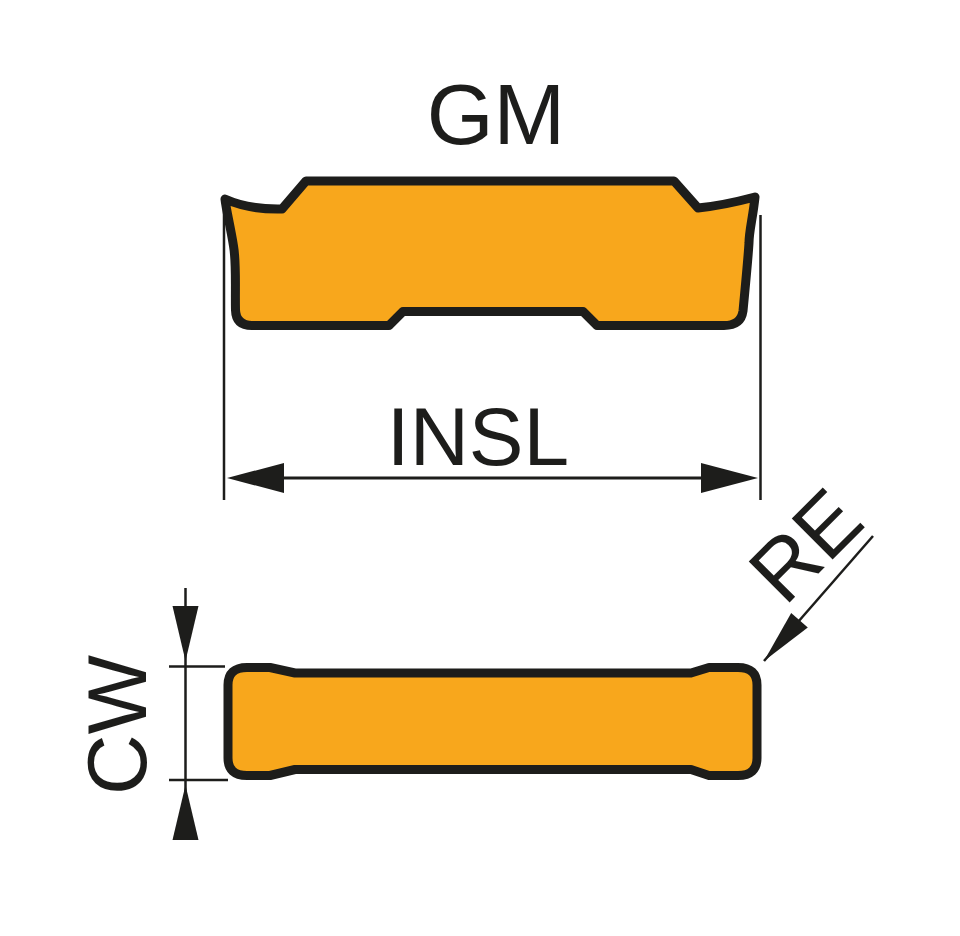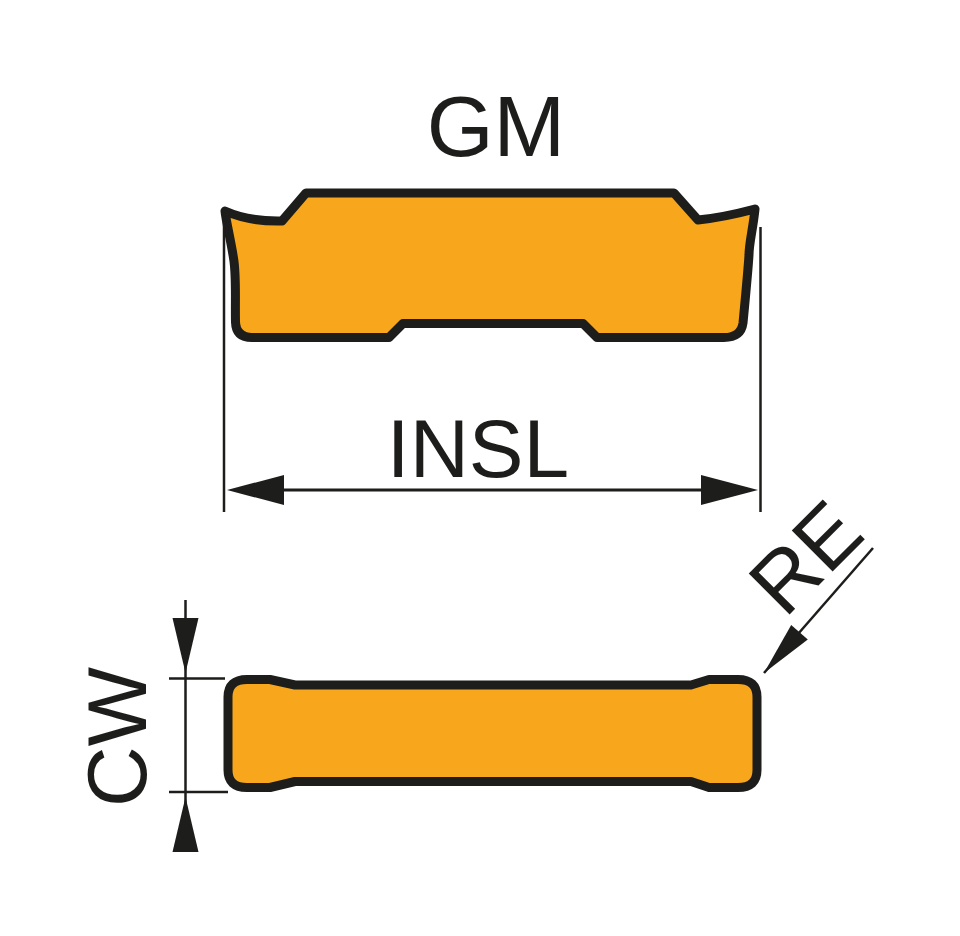--- a/index.html
+++ b/index.html
@@ -7,21 +7,20 @@
     padding: 0;
     background: #ffffff;
     font-family: "Liberation Sans", sans-serif;
   }
   .canvas {
     position: relative;
     width: 960px;
     height: 840px;
     background: #ffffff;
     overflow: hidden;
-    margin-top: 12px;
   }
   svg { display: block; }
   .dim-text {
     font-family: "Liberation Sans", sans-serif;
     fill: #1d1d1b;
   }
 </style>
 </head>
 <body>
 

